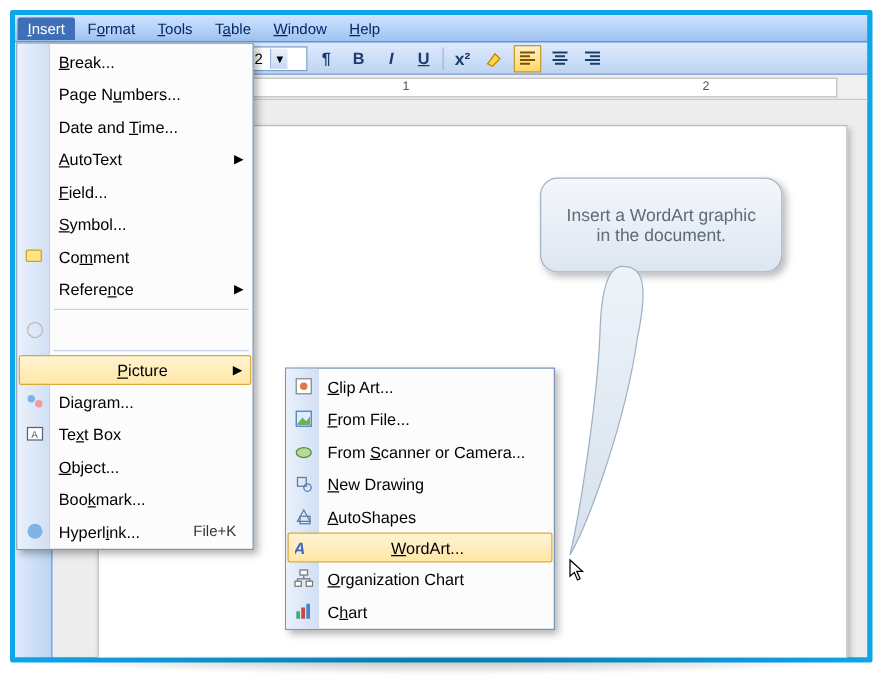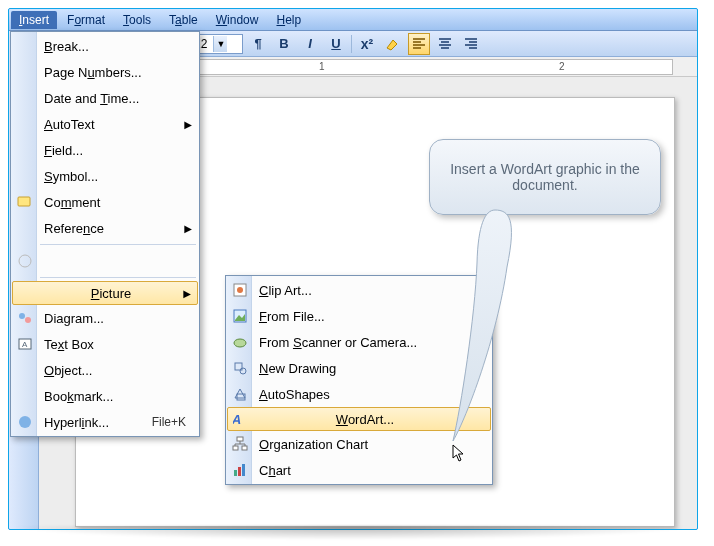--- a/index.html
+++ b/index.html
@@ -10,21 +10,21 @@
     background: #fff;
     width: 714px;
     height: 546px;
     position: relative;
     overflow: hidden;
   }
   .frame {
     position: absolute;
     left: 8px; top: 8px;
     width: 690px; height: 522px;
-    border: 1px solid #0ea5e9;
+    border: 4px solid #0ea5e9;
     background: #3b82f6;
     border-radius: 2px;
     overflow: hidden;
   }
   .menubar {
     height: 22px;
     background: linear-gradient(#cfe3ff,#9ec2f0);
     display: flex;
     align-items: center;
     padding-left: 2px;
@@ -114,30 +114,30 @@
     padding-right: 20px;
     white-space: nowrap;
   }
   .menu .mi .ic { position:absolute; left:4px; width:18px; height:18px; display:flex;align-items:center;justify-content:center; font-size:13px;}
   .menu .mi.hl { background: linear-gradient(#fff3d2,#ffe7a6); border:1px solid #d9a93a; height:24px; margin:0; border-radius:2px;justify-content:center;}
   .menu .mi.dis { color:#9a9a9a; }
   .menu .mi .sub { position:absolute; right:6px; font-size:10px;}
   .menu .mi .sc { position:absolute; right:12px; color:#333; font-size:12px;}
   .menu .sep { height:1px; background:#c8d4e6; margin:3px 2px 3px 28px;}
   #menu1 { left:1px; top:22px; width:190px; }
-  #menu2 { left:216px; top:266px; width:268px; }
+  #menu2 { left:216px; top:282px; width:216px; }
   
   .u { text-decoration: underline; }
   
   .chev { font-size:9px; }
   
   .callout {
     position:absolute;
     left: 420px; top: 130px;
-    width: 232px; height: 76px;
+    width: 194px; height: 76px;
     background: linear-gradient(#f4f7fb,#dde6f0);
     border: 1px solid #9fb1c5;
     border-radius: 14px;
     box-shadow: 3px 3px 6px rgba(0,0,0,.25);
     color:#5c6a7a;
     font-size:14px;
     display:flex;align-items:center;justify-content:center;
     text-align:center;
     padding: 4px 16px;
   }

